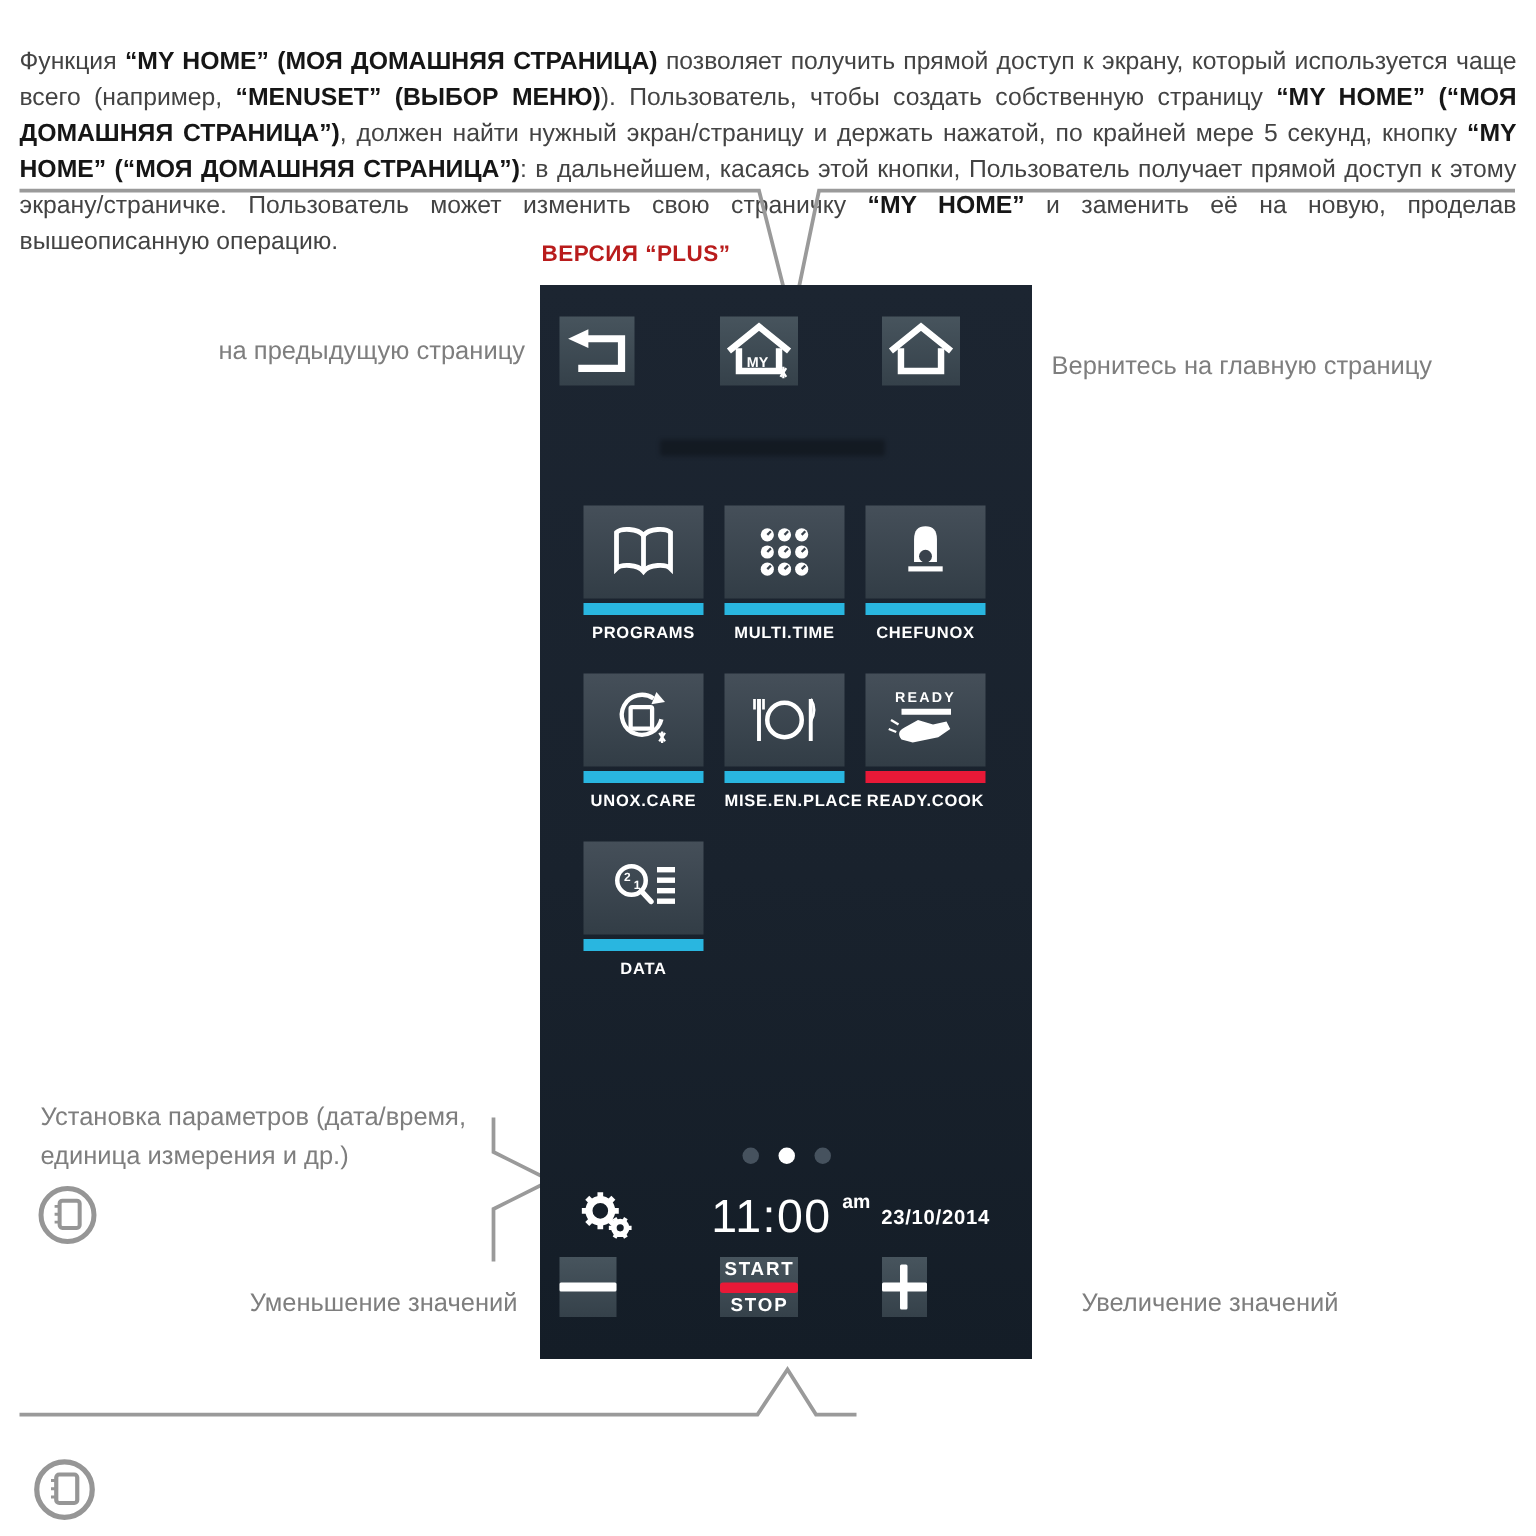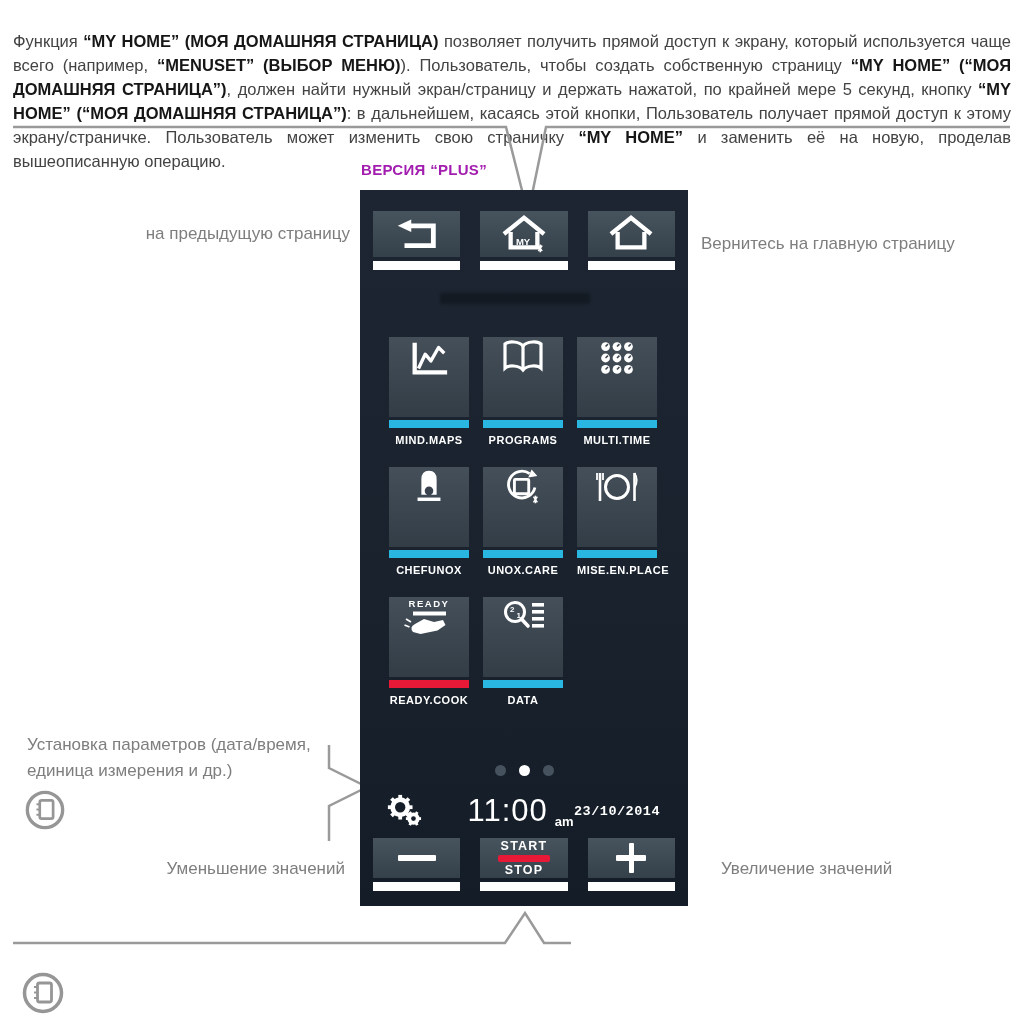--- a/index.html
+++ b/index.html
@@ -11,60 +11,60 @@
          color:#434343;text-align:justify;}
   .intro .rb, .caption .rb{font-weight:bold;color:#161616;}
 
   
   .overlay{position:absolute;left:0;top:0;pointer-events:none;}
 
   
   .lbl{position:absolute;font-size:17px;color:#7e7e7e;line-height:1.5;}
   .lbl.right{text-align:right;}
   .version{position:absolute;left:361px;top:161px;font-size:15px;font-weight:bold;
-           color:#a21caf;letter-spacing:.3px;}
+           color:#b91c1c;letter-spacing:.3px;}
   .caption{position:absolute;left:24px;top:951px;font-size:17px;color:#6f6f6f;}
 
   
   .panel{position:absolute;left:360px;top:190px;width:328px;height:716px;
          background:linear-gradient(180deg,#1c2531 0%,#19222d 55%,#141d27 100%);}
   .ghost{position:absolute;top:103px;left:50%;transform:translateX(-56%);width:150px;height:11px;
          background:rgba(0,0,0,.28);filter:blur(1.5px);border-radius:2px;}
 
   .btnrow{position:absolute;left:13px;right:13px;display:flex;gap:20px;}
   .navrow{top:21px;} .ctrlrow{top:648px;}
-  .pbtn{flex:1;display:flex;flex-direction:column;cursor:pointer;}
+  .pbtn{flex:1;display:flex;flex-direction:row;cursor:pointer;}
   .pbtn-face{height:46px;background:linear-gradient(180deg,#47545d,#35414a);
              display:flex;align-items:center;justify-content:center;}
   .ctrlrow .pbtn-face{height:40px;}
   .pbtn-underline{height:9px;background:#ffffff;margin-top:4px;}
 
   
   .grid{position:absolute;left:29px;top:147px;display:grid;
         grid-template-columns:repeat(3,80px);column-gap:14px;row-gap:21px;}
   .tile{display:flex;flex-direction:column;align-items:stretch;cursor:pointer;}
-  .tile-face{height:80px;background:linear-gradient(180deg,#454f59,#323d46);
-             display:flex;justify-content:center;}
+  .tile-face{height:62px;background:linear-gradient(180deg,#454f59,#323d46);
+             display:flex;align-items:center;justify-content:center;}
   .tile-bar{height:8px;margin-top:3px;}
   .bar-cyan{background:#29b6e0;} .bar-red{background:#e81937;}
   .tile-label{margin-top:6px;font-size:11px;font-weight:bold;letter-spacing:.5px;color:#ffffff;
               text-align:center;white-space:nowrap;}
 
   
   .dots{position:absolute;top:575px;left:0;right:0;display:flex;justify-content:center;gap:13px;}
   .dot{width:11px;height:11px;border-radius:50%;background:#46525e;}
   .dot.active{background:#ffffff;}
 
   
   .status{position:absolute;top:598px;left:24px;right:28px;height:46px;
           display:flex;align-items:center;justify-content:space-between;color:#ffffff;}
-  .timegrp{display:flex;align-items:flex-end;gap:7px;margin-left:43px;}
+  .timegrp{display:flex;align-items:flex-start;gap:7px;margin-left:43px;}
   .time{font-size:31px;font-weight:500;letter-spacing:1px;}
   .meridiem{font-size:13px;font-weight:bold;}
-  .date{font-size:13.5px;font-weight:bold;letter-spacing:.5px;font-family:Liberation Mono, monospace;}
+  .date{font-size:13.5px;font-weight:bold;letter-spacing:.5px;}
 
   
   .minus-glyph{width:38px;height:5.5px;background:#fff;border-radius:1px;}
   .plus-glyph{position:relative;width:30px;height:30px;}
   .plus-glyph:before,.plus-glyph:after{content:"";position:absolute;background:#fff;border-radius:1px;}
   .plus-glyph:before{left:0;top:12.2px;width:30px;height:5.5px;}
   .plus-glyph:after{left:12.2px;top:0;width:5.5px;height:30px;}
   .ss{display:flex;flex-direction:column;align-items:center;line-height:1;}
   .ss-txt{font-size:12.5px;font-weight:bold;letter-spacing:1.2px;color:#fff;}
   .ss-bar{width:52px;height:7px;background:#e81937;border-radius:2px;margin:2.5px 0;}
@@ -156,30 +156,20 @@
         </div>
         <div class="pbtn-underline"></div>
       </div>
     </div>
 
     <div class="ghost"></div>
 
     <div class="grid">
 
 
-      <div class="tile">
-        <div class="tile-face">
-          <svg width="46" height="42" viewBox="0 0 48 44">
-            <path d="M9 6 V37 H43" fill="none" stroke="#fff" stroke-width="4.5"></path>
-            <polyline points="13,33 20,18 26,25 34,11 40,17" fill="none" stroke="#fff" stroke-width="3.5" stroke-linejoin="round"></polyline>
-          </svg>
-        </div>
-        <div class="tile-bar bar-cyan"></div>
-        <div class="tile-label">MIND.MAPS</div>
-      </div>
 
       <div class="tile">
         <div class="tile-face">
           <svg width="48" height="40" viewBox="0 0 48 40">
             <path d="M24 9 C20 4 9 4 6 7 V31 C9 28 20 28 24 33 C28 28 39 28 42 31 V7 C39 4 28 4 24 9 Z" fill="none" stroke="#fff" stroke-width="3.2"></path>
             <line x1="24" y1="9" x2="24" y2="33" stroke="#fff" stroke-width="3.2"></line>
           </svg>
         </div>
         <div class="tile-bar bar-cyan"></div>
         <div class="tile-label">PROGRAMS</div>

